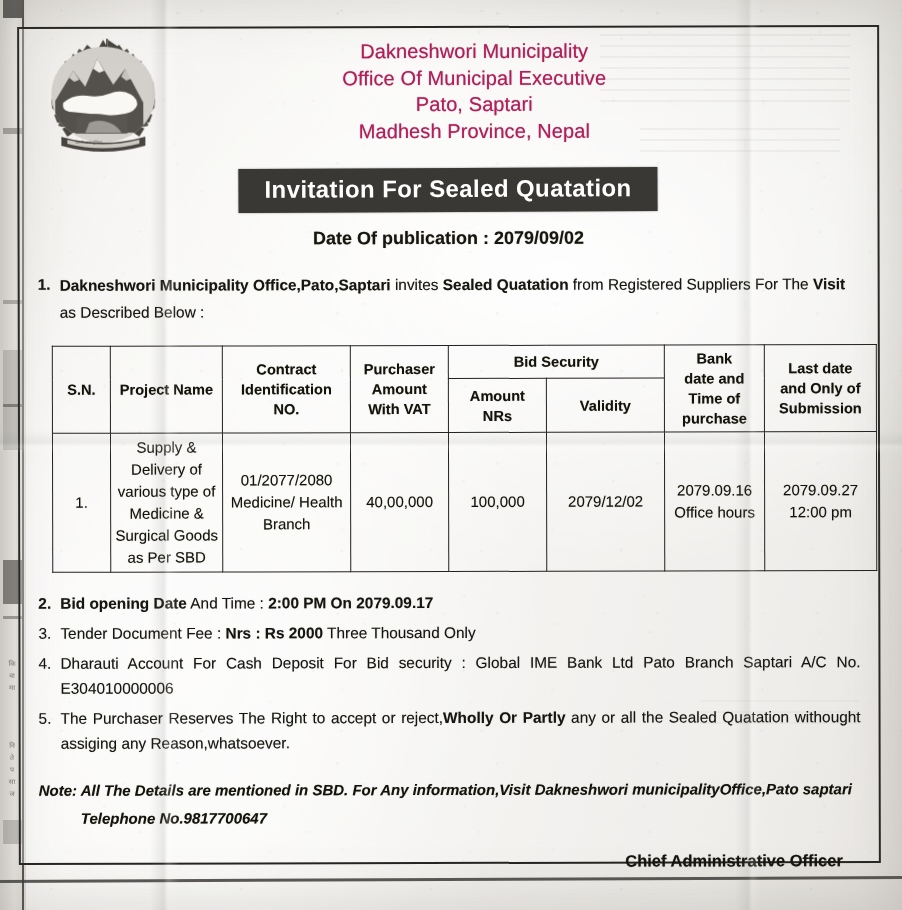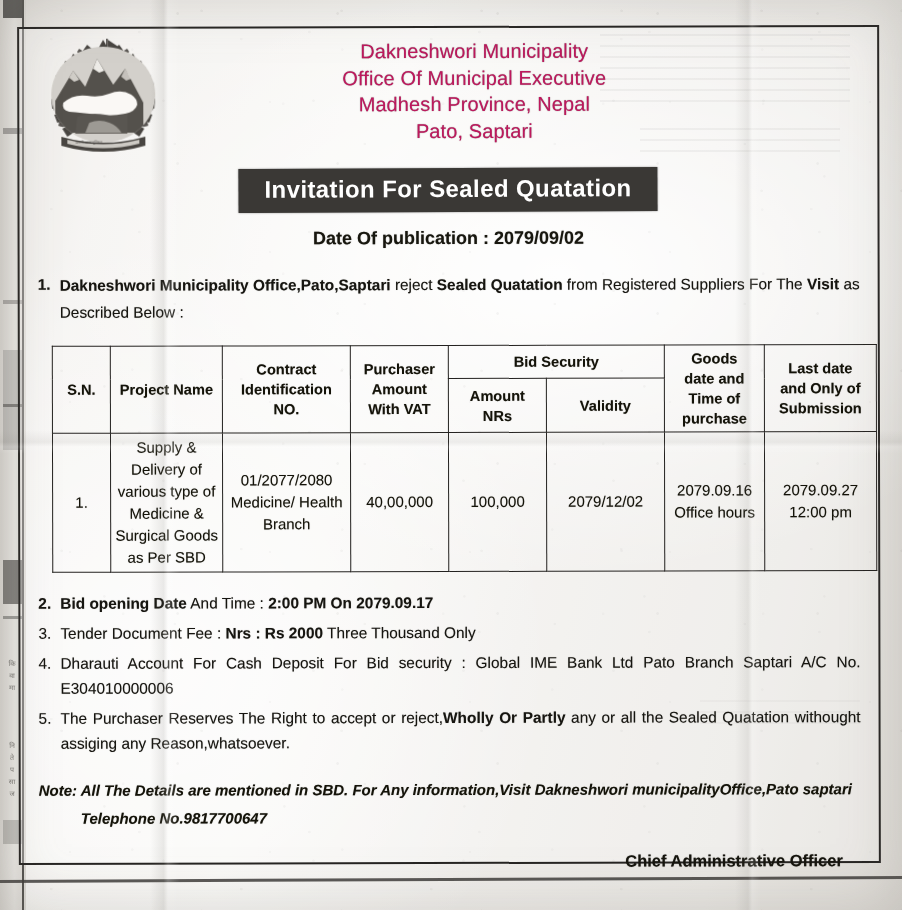--- a/index.html
+++ b/index.html
@@ -378,35 +378,35 @@
               <g fill="#4b4844" opacity=".85" font-family="DejaVu Sans, sans-serif" font-size="4">
                 <text x="32" y="107">जननी जन्मभूमिश्च</text>
               </g>
             </g>
           </svg>
         </div>
 
         <div id="org-lines">
           <div class="org-line">Dakneshwori Municipality</div>
           <div class="org-line">Office Of Municipal Executive</div>
+          <div class="org-line">Pato, Saptari</div>
           <div class="org-line">Madhesh Province, Nepal</div>
-          <div class="org-line">Pato, Saptari</div>
         </div>
       </div>
 
       <div id="title-banner-wrap">
         <div id="title-banner">Invitation For Sealed  Quatation</div>
       </div>
 
       <div id="pub-date">Date Of publication : 2079/09/02</div>
 
       <div class="clause" id="clause-1">
         <div class="num">1.</div>
         <div class="body">
-          <span class="b">Dakneshwori Municipality Office,Pato,Saptari</span><span> reject </span><span class="b">Sealed Quatation</span><span> from Registered Suppliers For The </span><span class="b">Visit</span><span> as Described Below :</span>
+          <span class="b">Dakneshwori Municipality Office,Pato,Saptari</span><span> invites </span><span class="b">Sealed Quatation</span><span> from Registered Suppliers For The </span><span class="b">Visit</span><span> as Described Below :</span>
         </div>
       </div>
 
       <table id="bid-table">
         <colgroup>
           <col class="col-sn">
             <col class="col-proj">
             <col class="col-cid">
             <col class="col-est">
           <col class="col-bsa">
@@ -429,21 +429,21 @@
             </th>
             <th rowspan="2">
               <div>Purchaser</div>
               <div>Amount</div>
               <div>With VAT</div>
             </th>
             <th colspan="2">
               <div>Bid Security</div>
             </th>
             <th rowspan="2">
-              <div>Goods</div>
+              <div>Bank</div>
               <div>date and</div>
               <div>Time of</div>
               <div>purchase</div>
             </th>
             <th rowspan="2">
               <div>Last date</div>
               <div>and Only of</div>
               <div>Submission</div>
             </th>
           </tr>

